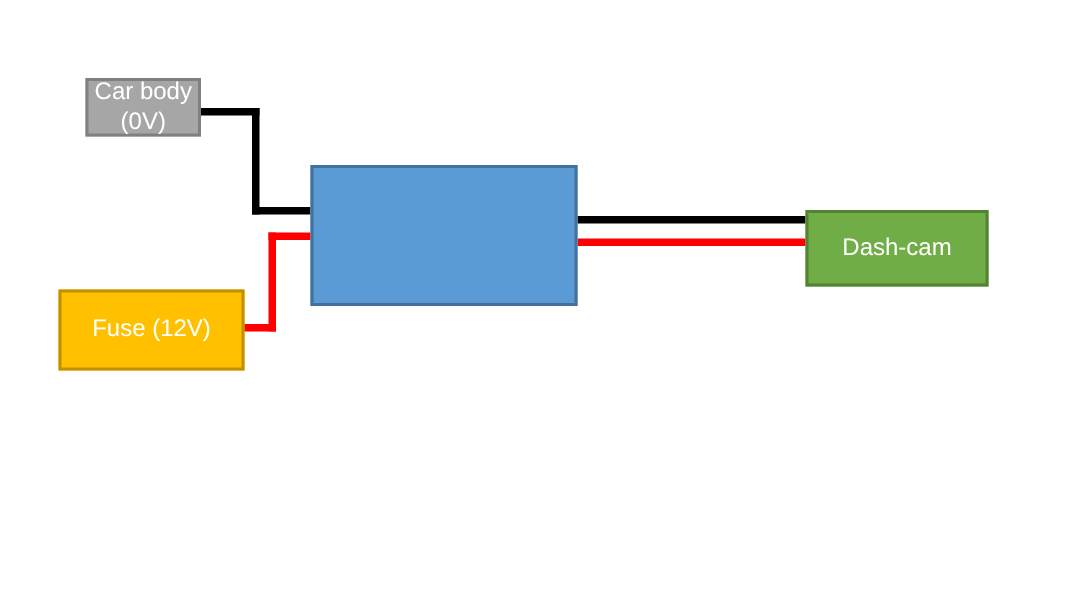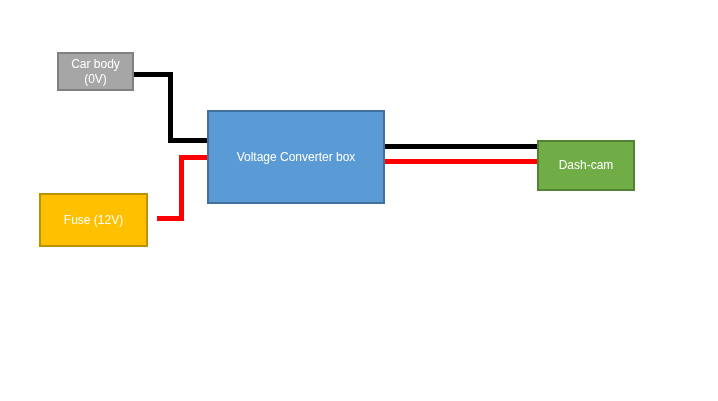--- a/index.html
+++ b/index.html
@@ -17,28 +17,28 @@
   .node {
     position: absolute;
     box-sizing: border-box;
     border: 2px solid transparent;
     display: flex;
     flex-direction: column;
     align-items: center;
     justify-content: center;
     text-align: center;
     color: #ffffff;
-    font-size: 12px;
+    font-size: 16px;
     line-height: 1.25;
   }
   .node .label { white-space: pre-line; }
   #car-body   { left: 57px;  top: 52px;  width: 77px;  height: 39px; }
-  #fuse       { left: 39px;  top: 193px; width: 109px; height: 54px; }
+  #fuse       { left: 39px;  top: 193px; width: 124px; height: 54px; }
   #converter  { left: 207px; top: 110px; width: 178px; height: 94px; }
-  #dashcam    { left: 537px; top: 140px; width: 98px; height: 51px; }
+  #dashcam    { left: 537px; top: 140px; width: 122px; height: 51px; }
   .converter-ports {
     display: flex;
     justify-content: space-between;
     align-self: stretch;
     padding: 0 12px;
     font-weight: bold;
   }
   .converter-title { margin-top: 1px; }
   .wire { position: absolute; }
   
@@ -72,20 +72,19 @@
   <div class="node" id="car-body" style="background-color: rgb(166, 166, 166); border-color: rgb(128, 128, 128); color: rgb(255, 255, 255);">
     <span class="label">Car body
 (0V)</span>
   </div>
 
   <div class="node" id="fuse" style="background-color: rgb(255, 192, 0); border-color: rgb(191, 144, 0); color: rgb(255, 255, 255);">
     <span class="label">Fuse (12V)</span>
   </div>
 
   <div class="node" id="converter" style="background-color: rgb(91, 155, 213); border-color: rgb(65, 113, 156); color: rgb(255, 255, 255);">
-    <div class="converter-title">Voltage Converter box</div>
   </div>
 
   <div class="node" id="dashcam" style="background-color: rgb(112, 173, 71); border-color: rgb(84, 130, 53); color: rgb(255, 255, 255);">
     <span class="label">Dash-cam</span>
   </div>
 
 </div>
 
 </body></html>

